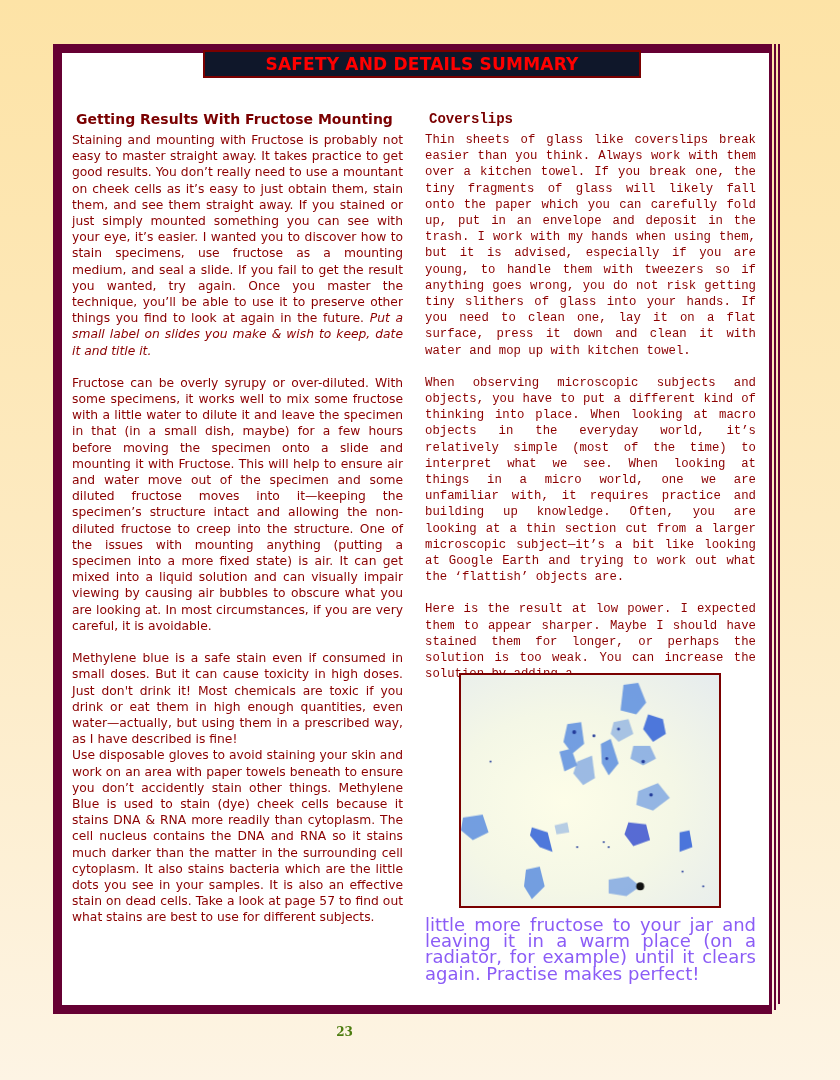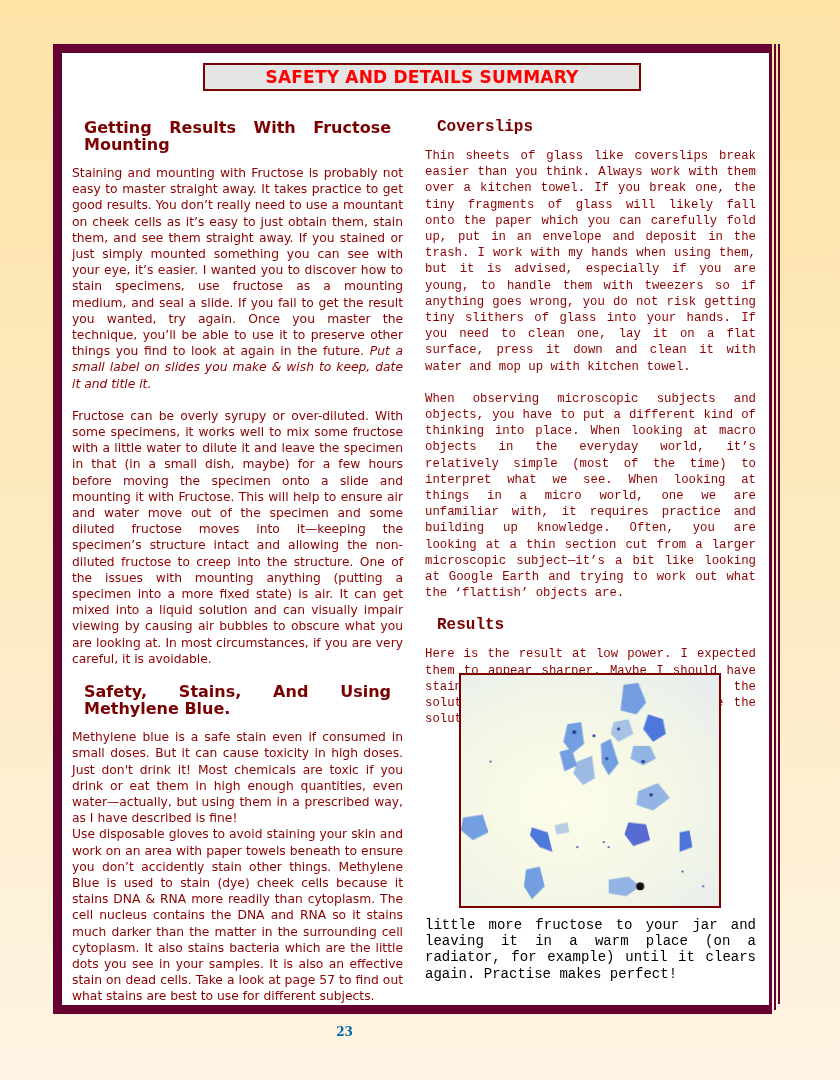--- a/index.html
+++ b/index.html
@@ -12,87 +12,85 @@
     position: absolute; left: 53px; top: 44px; width: 719px; height: 970px;
     background: #660033;
   }
   .frame-line1 { position: absolute; left: 774px; top: 44px; width: 2px; height: 966px; background: #660033; }
   .frame-line2 { position: absolute; left: 778px; top: 44px; width: 2px; height: 960px; background: #660033; }
   .paper {
     position: absolute; left: 62px; top: 53px; width: 707px; height: 952px;
     background: #ffffff;
   }
   .title-box {
-    position: absolute; left: 203px; top: 63px; width: 438px; height: 28px;
-    background: #e5e5e5; border: 2px solid #7a0000; box-sizing: border-box;
+    position: absolute; left: 203px; top: 50px; width: 438px; height: 28px;
+    background: #0f172a; border: 2px solid #7a0000; box-sizing: border-box;
     text-align: center;
   }
   .title-box span {
     font-family: "DejaVu Sans", sans-serif; font-weight: bold; font-size: 17px;
     color: #ff0000; line-height: 25px; letter-spacing: 0.2px;
   }
   .col {
     position: absolute; top: 107px; width: 331px;
     color: #8b0000; font-size: 12.3px; line-height: 16.2px;
     text-align: justify; font-family: "DejaVu Sans", sans-serif;
   }
   .col.left { left: 72px; }
   .col.right { left: 425px; font-family: Liberation Mono, monospace; }
   .col h3 {
-    margin: 12px; font-size: 16px; font-weight: bold; color: #7a0000;
+    margin: 4px; font-size: 14px; font-weight: bold; color: #7a0000;
     line-height: 17px;
   }
   .col p { margin: 0 0 16px 0; }
   .col p.tight { margin: 0; }
   .col em { font-style: italic; }
   .col strong { font-weight: normal; }
   .photo {
     position: absolute; left: 459px; top: 673px; width: 262px; height: 235px;
     border: 2px solid #7a0000; box-sizing: border-box; overflow: hidden;
     background: radial-gradient(ellipse at 40% 55%, #fdfde8 0%, #f4f7e6 50%, #e6ecee 100%);
   }
   .photo svg { width: 100%; height: 100%; display: block; }
   .after-photo {
     position: absolute; left: 425px; top: 917px; width: 331px;
-    color: #000000; font-size: 14px; line-height: 16.2px; text-align: justify; font-family: Liberation Mono, monospace;
+    color: #8b5cf6; font-size: 18px; line-height: 16.2px; text-align: justify;
   }
   .page-num {
     position: absolute; left: 0; width: 689px; top: 1025px; text-align: center;
-    font-family: "DejaVu Serif", serif; font-weight: bold; font-size: 12px; color: #0369a1;
+    font-family: "DejaVu Serif", serif; font-weight: bold; font-size: 12px; color: #4d7c0f;
   }
 </style>
 </head>
 <body>
 
 <div class="frame"></div>
 <div class="frame-line1"></div>
 <div class="frame-line2"></div>
 <div class="paper"></div>
 
 <div class="title-box">
   <span>SAFETY AND DETAILS SUMMARY</span>
 </div>
 
 <div class="col left">
   <h3>Getting Results With Fructose Mounting</h3>
   <p><span>Staining and mounting with Fructose is probably not easy to master straight away. It takes practice to get good results. You don’t really need to use a mountant on cheek cells as it’s easy to just obtain them, stain them, and see them straight away. If you stained or just simply mounted something you can see with your eye, it’s easier. I wanted you to discover how to stain specimens, use fructose as a mounting medium, and seal a slide. If you fail to get the result you wanted, try again. Once you master the technique, you’ll be able to use it to preserve other things you find to look at again in the future. </span><em>Put a small label on slides you make &amp; wish to keep, date it and title it.</em></p>
 
   <p>Fructose can be overly syrupy or over-diluted. With some specimens, it works well to mix some fructose with a little water to dilute it and leave the specimen in that (in a small dish, maybe) for a few hours before moving the specimen onto a slide and mounting it with Fructose.  This will help to ensure air and water move out of the specimen and some diluted fructose moves into it—keeping the specimen’s structure intact and allowing the non-diluted fructose to creep into the structure. One of the issues with mounting anything (putting a specimen into a more fixed state) is air. It can get mixed into a liquid  solution and can visually impair viewing by causing air bubbles to obscure what you are looking at. In most circumstances, if you are very careful, it is avoidable.</p>
 
-  <h3>Safety, Stains, And Using Methylene Blue.</h3>
   <p class="tight"><span>Methylene blue is a safe stain even if consumed in small doses. But it can cause toxicity in high doses. Just don't drink it! Most chemicals are toxic if you drink or eat them in high enough quantities, even water—actually, but using them in a prescribed way, as I have described is fine!</span><br><strong>Use disposable gloves to avoid staining your skin and work on an area with paper towels beneath to ensure you don’t accidently stain other things.</strong><span> Methylene Blue is used to stain (dye) cheek cells because it stains DNA &amp; RNA more readily than cytoplasm. The cell nucleus contains the DNA and RNA so it stains much darker than the matter in the surrounding cell cytoplasm. It also stains bacteria which are the little dots you see in your samples. It is also an effective stain on dead cells. Take a look at page 57 to find out what stains are best to use for different subjects.</span></p>
 </div>
 
 <div class="col right">
   <h3>Coverslips</h3>
   <p>Thin sheets of glass like coverslips break easier than you think. Always work with them over a kitchen towel. If you break one, the tiny fragments of glass will likely fall onto the paper which you can carefully fold up, put in an envelope and deposit in the trash. I work with my hands when using them, but it is advised, especially if you are young, to handle them with tweezers so if anything goes wrong, you do not risk getting tiny slithers of glass into your hands. If you need to clean one, lay it on a flat surface, press it down and clean it with water and mop up with kitchen towel.</p>
 
   <p>When observing microscopic subjects and objects, you have to put a different kind of thinking into place. When looking at macro objects in the everyday world, it’s relatively simple (most of the time) to interpret what we see. When looking at things in a micro world, one we are unfamiliar with, it requires practice and building up knowledge. Often, you are looking at a thin section cut from a larger microscopic subject—it’s a bit like looking at Google Earth and trying to work out what the ‘flattish’ objects are.</p>
 
-  <h3>Results</h3>
   <p class="tight">Here is the result at low power. I expected them to appear sharper. Maybe I should have stained them for longer, or perhaps the solution is too weak. You can increase the solution by adding a</p>
 </div>
 
 <div class="photo">
   <svg viewBox="0 0 262 235" preserveAspectRatio="none">
     <g fill="#5b8ee0" opacity="0.85">
       <path d="M165,10 L180,8 L188,28 L178,40 L162,36 Z"></path>
       <path d="M190,40 L205,45 L208,60 L195,68 L185,55 Z" fill="#3060d8"></path>
       <path d="M108,50 L122,48 L125,70 L113,80 L104,68 Z"></path>
       <path d="M155,48 L170,45 L175,60 L160,68 L152,60 Z" opacity="0.6"></path>

